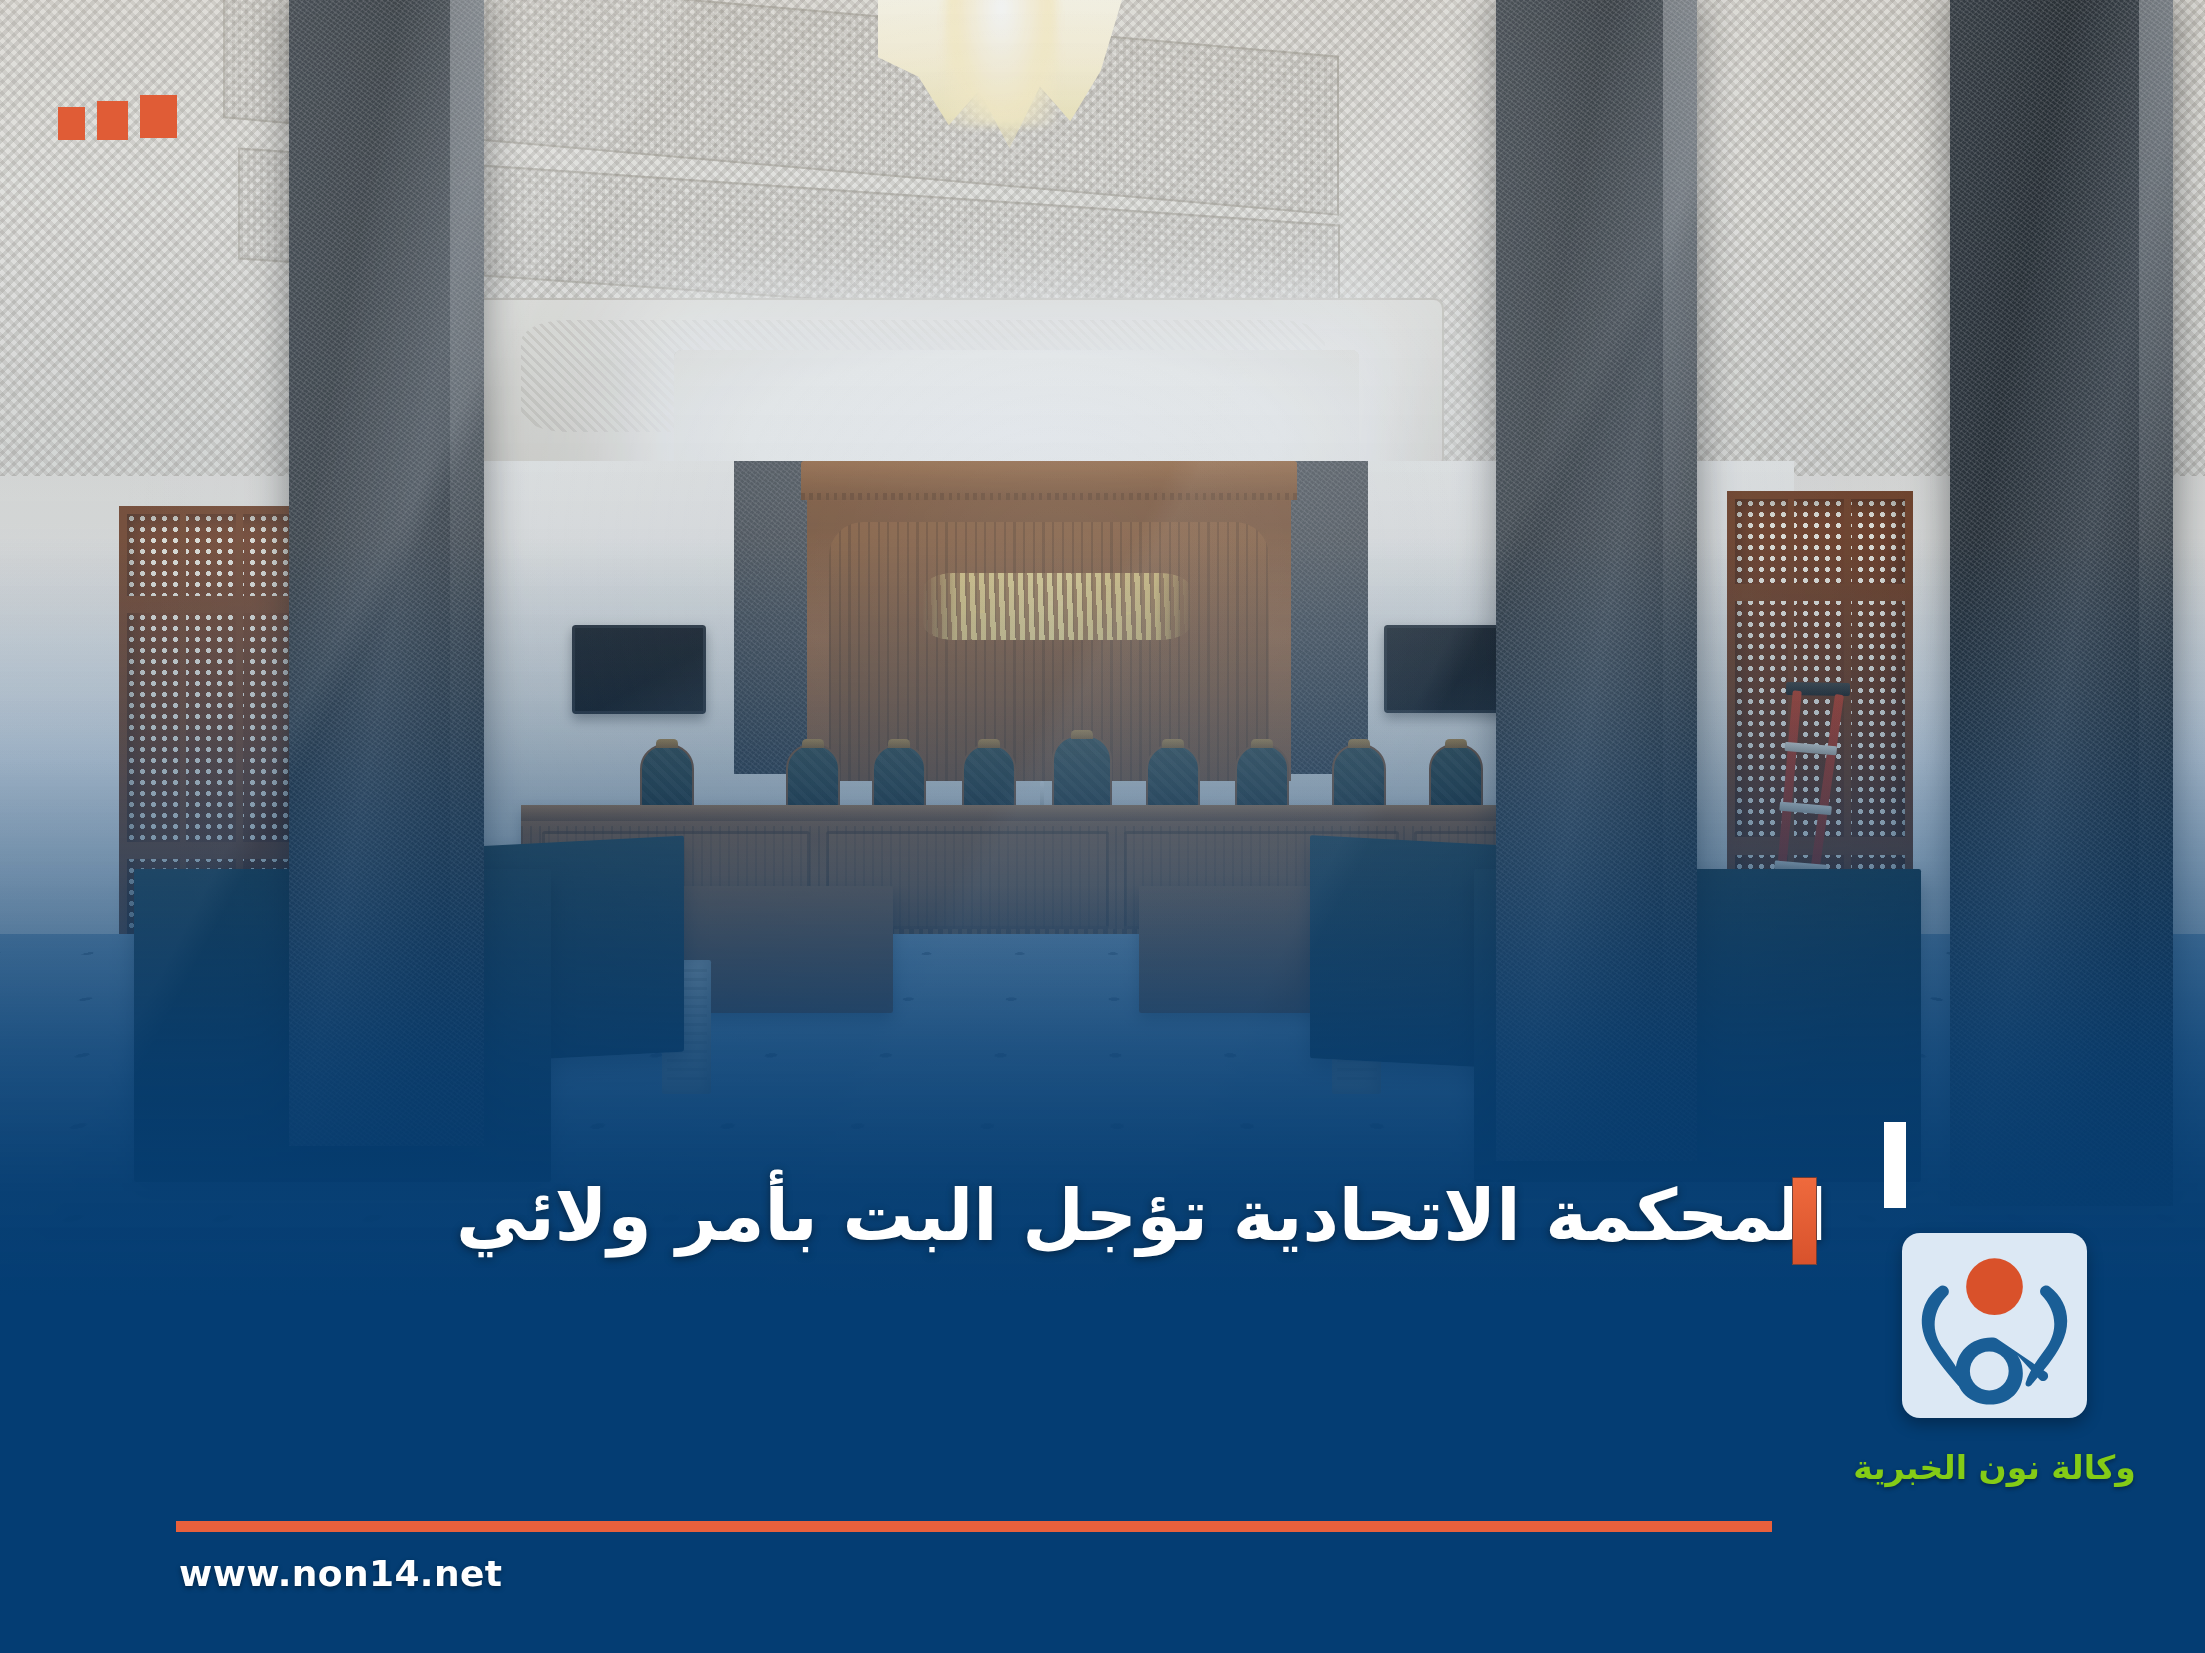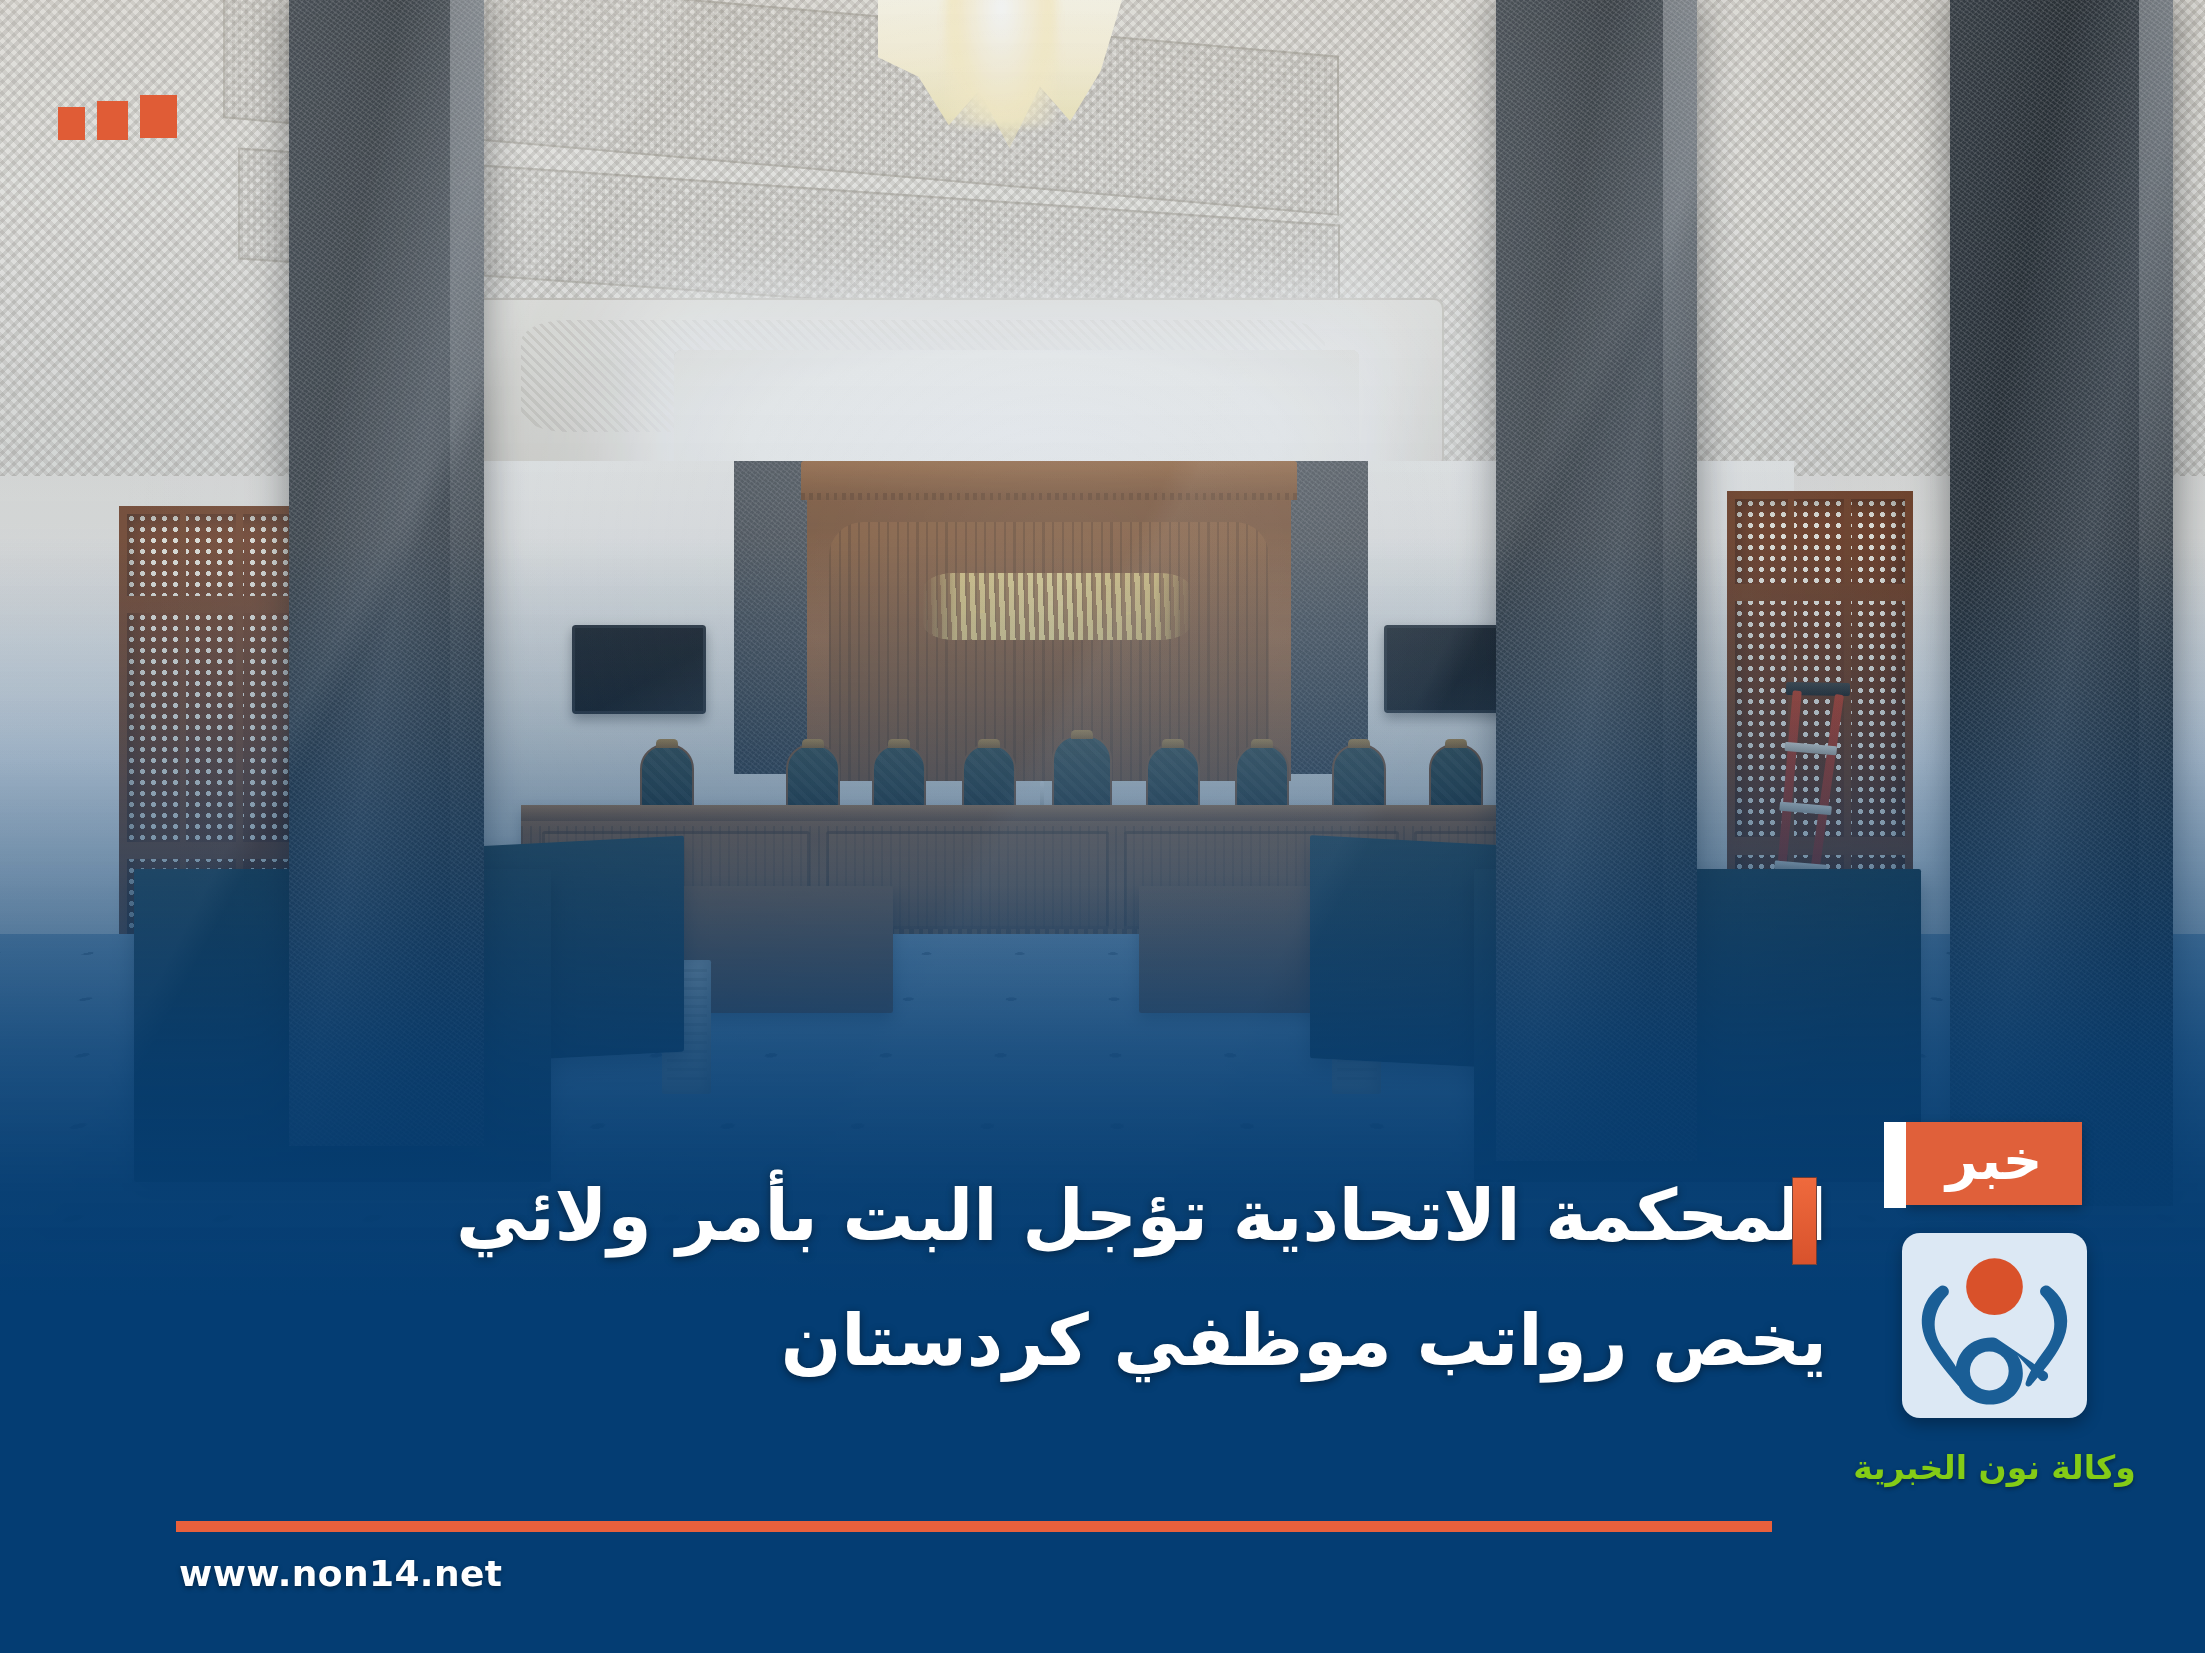--- a/index.html
+++ b/index.html
@@ -502,28 +502,24 @@
   <div class="tint"></div>
 
   <div class="corner-bars">
     <i class="cb1"></i>
     <i class="cb2"></i>
     <i class="cb3"></i>
   </div>
 
   <div class="headline">
     <span class="ln ln1">المحكمة الاتحادية تؤجل البت بأمر ولائي</span>
-    <span class="ln ln2">يخص رواتب موظفي كردستان</span>
   </div>
   <div class="head-accent"></div>
 
   <div class="badge">
-    <div class="badge-box">
-      <span>خبر</span>
-    </div>
     <div class="badge-tab"></div>
   </div>
 
   <div class="logo-tile">
     <svg class="logo-svg" viewBox="0 0 248 248">
       <circle cx="124" cy="72" r="38" fill="#d9512a"></circle>
       <path d="M62 82 C40 104 38 132 56 156 C66 170 76 182 82 200 C84 206 78 208 74 203
                C58 184 44 168 34 148 C20 120 26 90 50 72 C56 67 66 74 62 82 Z" fill="#1a5e96"></path>
       <path d="M186 82 C208 104 210 132 192 156 C182 170 172 182 166 200 C164 206 170 208 174 203
                C190 184 204 168 214 148 C228 120 222 90 198 72 C192 67 182 74 186 82 Z" fill="#1a5e96"></path>

